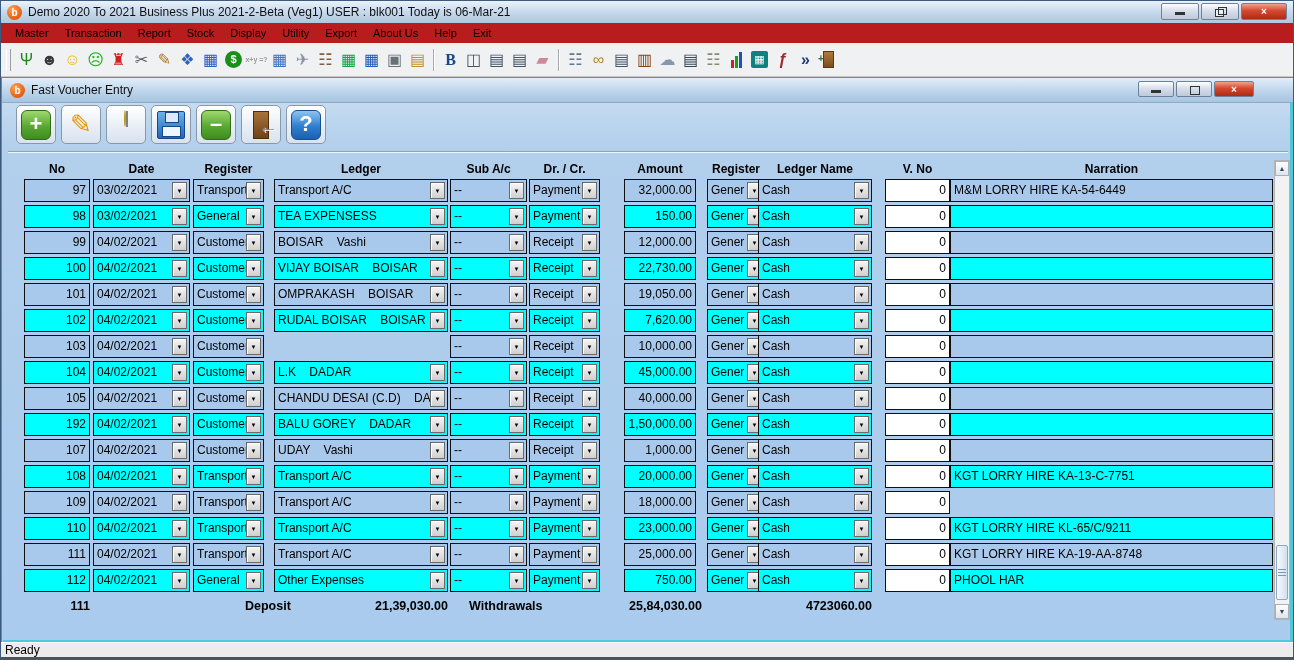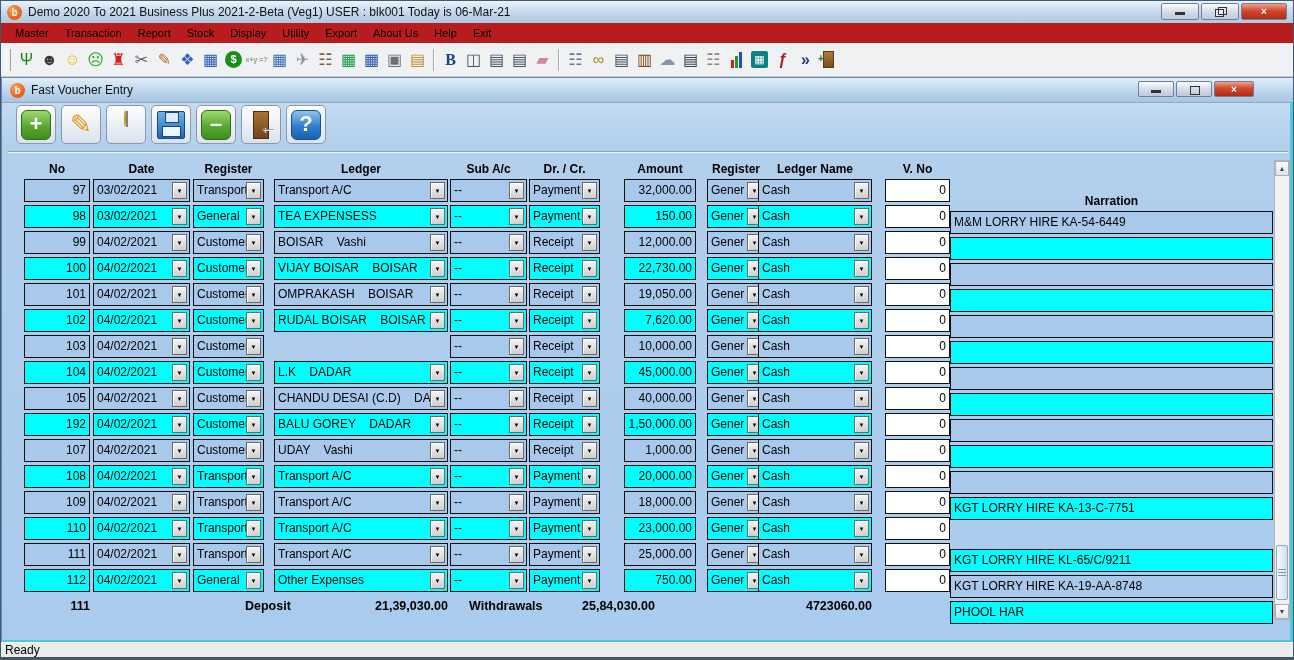--- a/index.html
+++ b/index.html
@@ -99,30 +99,30 @@
     background:linear-gradient(#f6f6f6,#cfcfcf);border:1px solid #6a6a6a;
     box-shadow:inset 1px 1px 0 #ffffff;font-size:6px;line-height:1;color:#000;
     display:flex;align-items:center;justify-content:center;}
 
   
   .x-no{left:22px;width:66px;}   .x-date{left:91px;width:97px;}
   .x-reg{left:191px;width:71px;} .x-led{left:272px;width:174px;}
   .x-sub{left:448px;width:77px;} .x-drcr{left:527px;width:71px;}
   .x-amt{left:622px;width:72px;} .x-reg2{left:705px;width:58px;}
   .x-lname{left:756px;width:114px;} .x-vno{left:883px;width:65px;}
-  .x-narr{left:948px;width:323px;margin-top:32px;}
+  .x-narr{left:948px;width:323px;}
 
   
   .sumv{position:absolute;top:520px;height:16px;font-weight:bold;font-size:12.5px;
     line-height:16px;white-space:pre;color:#000;}
   .s-count{left:38px;width:50px;text-align:right;}
   .s-dep{left:243px;}
   .s-depv{left:330px;width:116px;text-align:right;}
   .s-wd{left:467px;}
-  .s-wdv{left:580px;width:120px;}
+  .s-wdv{left:580px;width:120px;text-align:right;}
   .s-t2{left:760px;width:110px;text-align:right;}
 
   
   .vscroll{position:absolute;left:1272px;top:82px;width:16px;height:460px;
     background:#f2f2f2;border:1px solid #b4b4b4;box-sizing:border-box;}
   .sbtn{position:absolute;left:0;right:0;height:15px;background:linear-gradient(#fdfdfd,#dfe5ec);
     border:1px solid #a8b0ba;box-sizing:border-box;font-size:7px;line-height:13px;text-align:center;
     color:#3a4a5c;padding:0;}
   .sbtn.up{top:0;}
   .sbtn.down{bottom:0;}

